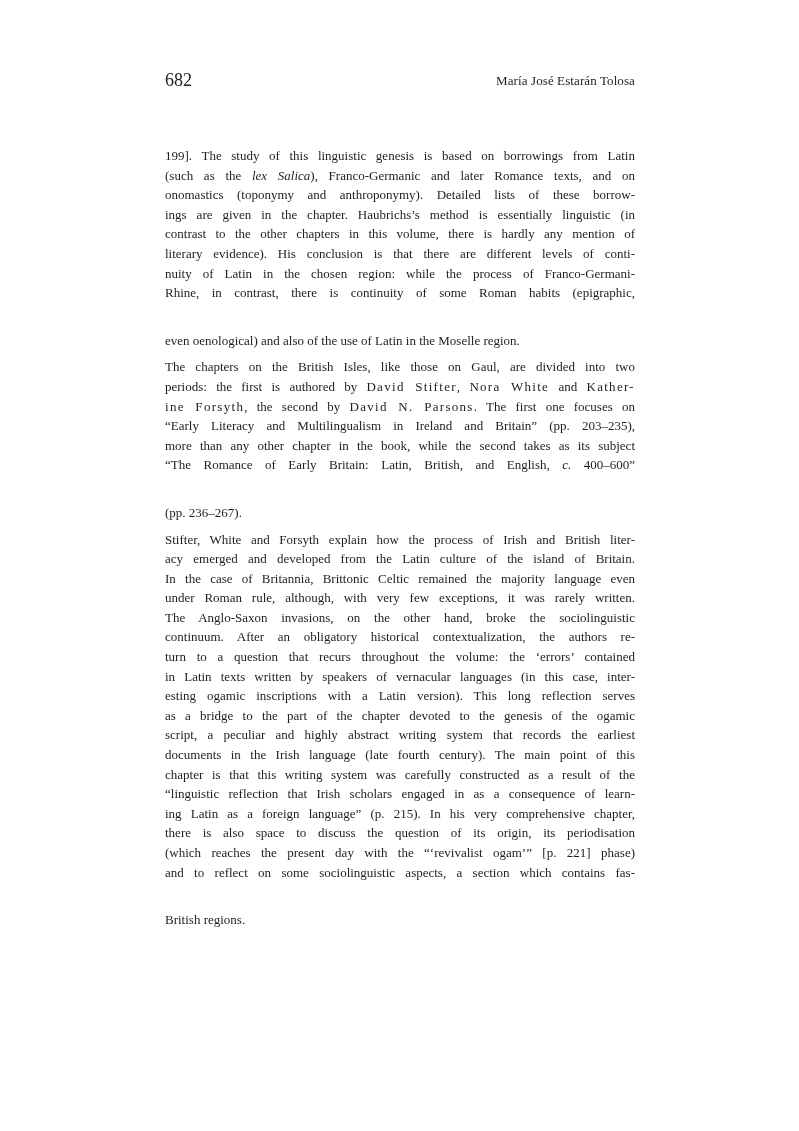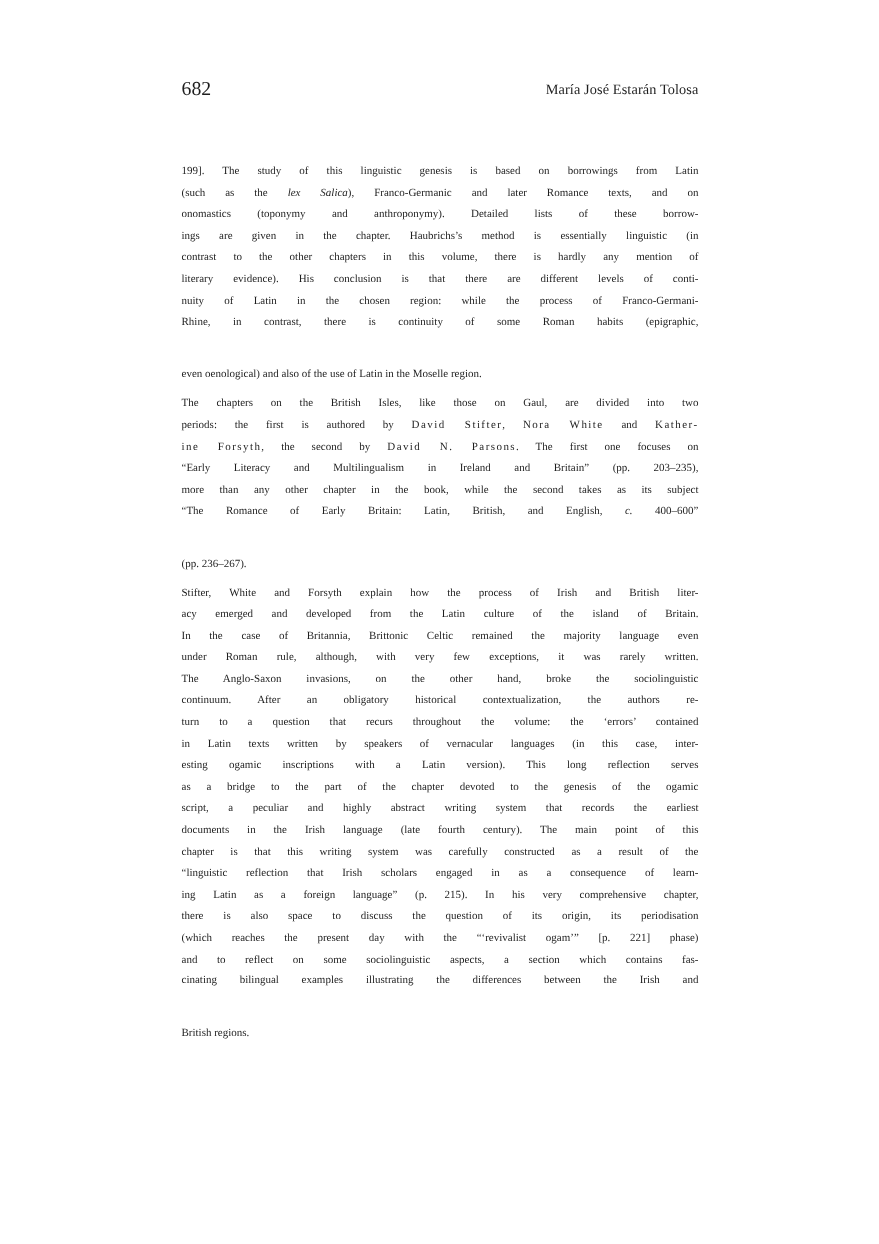--- a/index.html
+++ b/index.html
@@ -2,21 +2,21 @@
 <html><head>
 <meta charset="utf-8">
 <style>
   html, body { margin: 0; padding: 0; background: #ffffff; }
   body { width: 799px; height: 1131px; position: relative; overflow: hidden;
          font-family: "Liberation Serif", "DejaVu Serif", serif; color: #1e1e1e; }
   .header { position: absolute; top: 70px; left: 165px; width: 470px; height: 20px; }
   .page-number { position: absolute; left: 0; top: 0; font-size: 18px; }
   .running-head { position: absolute; left: 0; right: 0; top: 3px; text-align: right; font-size: 13px; letter-spacing: 0.1px; }
   .body-text { position: absolute; top: 146px; left: 165px; width: 470px; }
-  .para { margin: 0 0 7px 0; font-size: 10px; line-height: 19.6px; text-align: justify; hyphens: manual; }
+  .para { margin: 0 0 7px 0; font-size: 13px; line-height: 19.6px; text-align: justify; hyphens: manual; }
   .line { display: block; text-align: justify; text-align-last: justify; white-space: nowrap; overflow: visible; }
   .line.last { text-align-last: left; margin-top: 28px; }
   .spaced { letter-spacing: 1.3px; }
   i { font-style: italic; }
 </style>
 </head>
 <body>
 
 <div class="header">
   <span class="page-number">682</span>
@@ -56,16 +56,15 @@
       <span class="line">esting ogamic inscriptions with a Latin version). This long reflection serves</span>
       <span class="line">as a bridge to the part of the chapter devoted to the genesis of the ogamic</span>
       <span class="line">script, a peculiar and highly abstract writing system that records the earliest</span>
       <span class="line">documents in the Irish language (late fourth century). The main point of this</span>
       <span class="line">chapter is that this writing system was carefully constructed as a result of the</span>
       <span class="line">“linguistic reflection that Irish scholars engaged in as a consequence of learn-</span>
       <span class="line">ing Latin as a foreign language” (p. 215). In his very comprehensive chapter,</span>
       <span class="line">there is also space to discuss the question of its origin, its periodisation</span>
       <span class="line">(which reaches the present day with the “‘revivalist ogam’” [p. 221] phase)</span>
       <span class="line">and to reflect on some sociolinguistic aspects, a section which contains fas-</span>
-      <span class="line">cinating bilingual examples illustrating the differences between the Irish and</span>
       <span class="line last">British regions.</span>
     </p>
 </div>
 
 </body></html>

